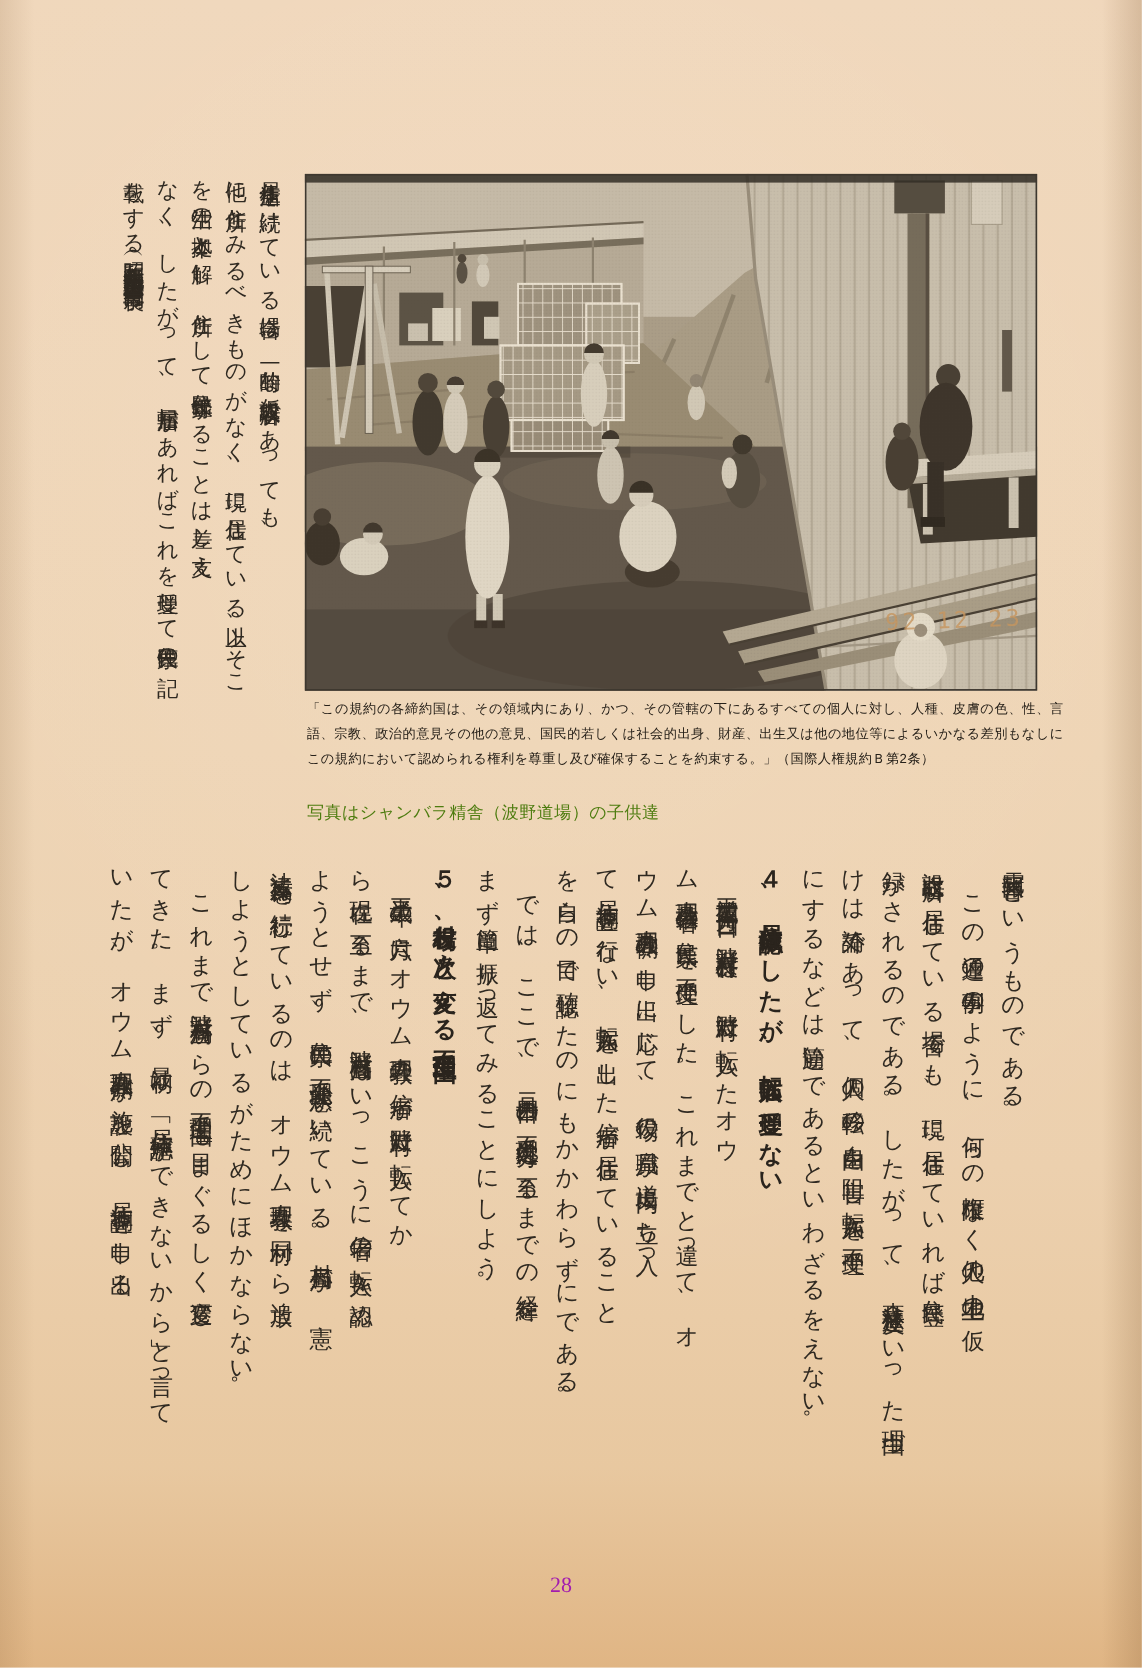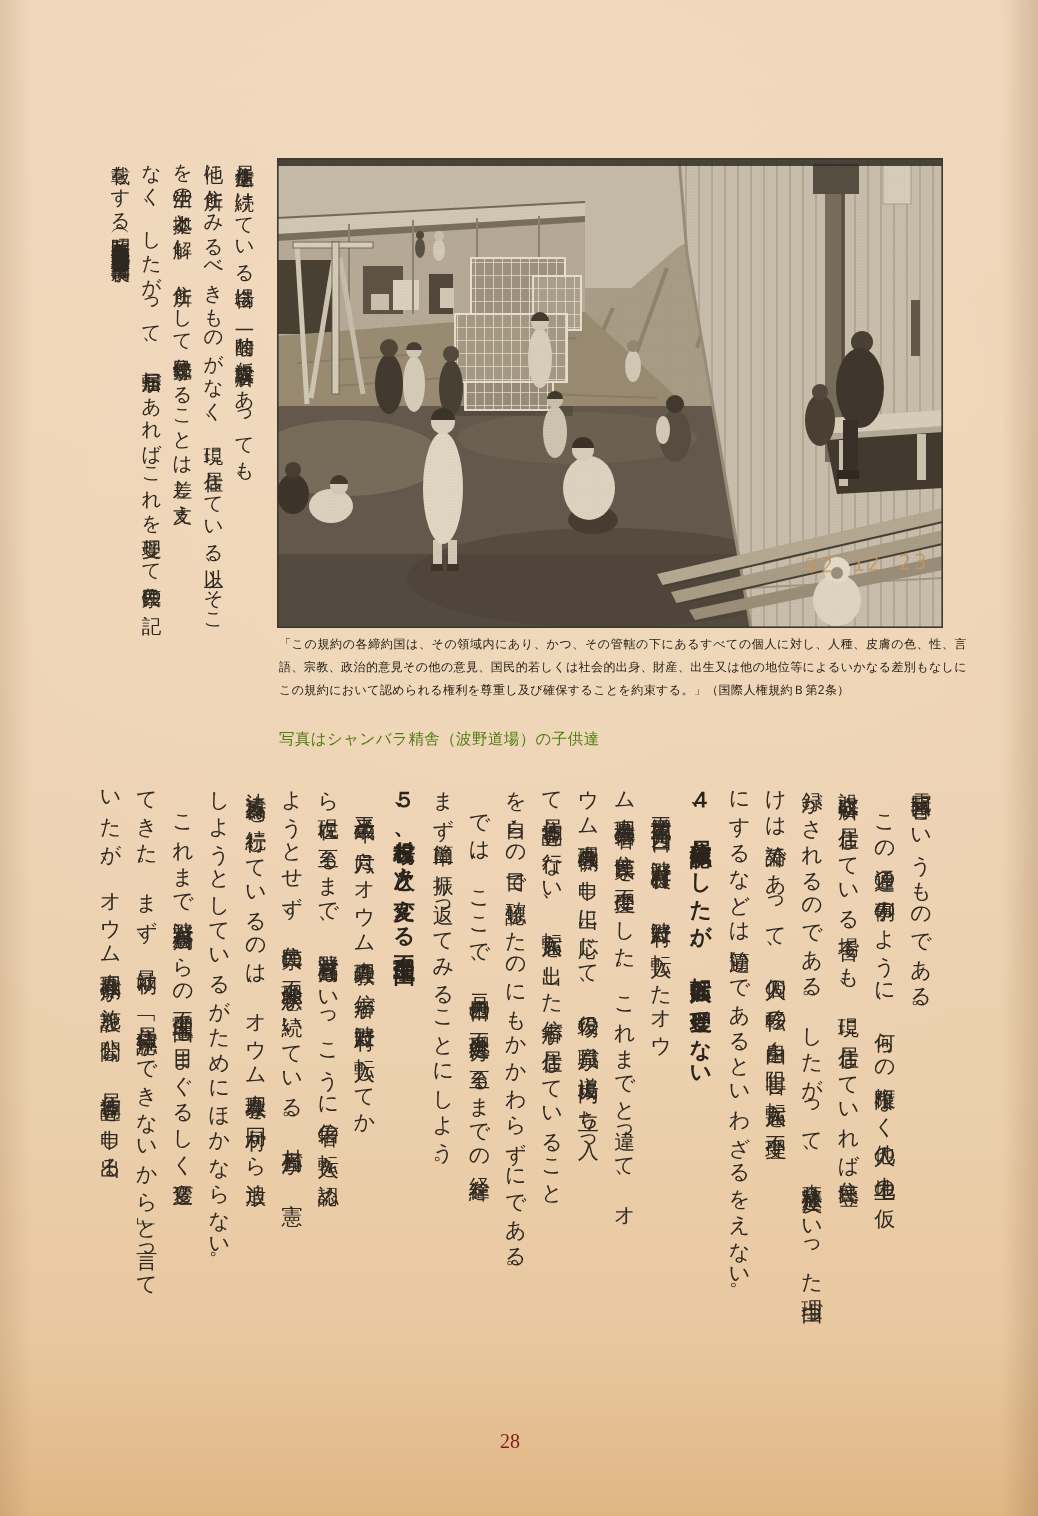--- a/index.html
+++ b/index.html
@@ -24,21 +24,21 @@
   
   .photo{position:absolute;left:277px;top:158px;width:666px;height:470px;}
   .photo svg{display:block;width:100%;height:100%;}
   
   .caption{position:absolute;left:279px;top:633px;width:688px;
     font-family:Liberation Sans, sans-serif;font-size:12px;line-height:23.2px;
     letter-spacing:.4px;color:#262019;text-align:justify;}
   .credit{position:absolute;left:279px;top:729px;width:688px;
     font-family:"Liberation Sans", sans-serif;font-size:15.5px;color:#4d7c0f;letter-spacing:.4px;}
   .page-number{position:absolute;left:440px;top:1430px;width:140px;text-align:center;
-    font-size:20px;color:#7f1d1d;}
+    font-size:20px;color:#a21caf;}
 </style>
 </head>
 <body>
 
 <div class="vblock top-block">
   <div class="col">居住生活を続けている場合は、一時的な仮設収容所であっても、</div>
   <div class="col">他に住所とみるべきものがなく、現に居住している以上、そこ</div>
   <div class="col">を生活の本拠と解し、住所として住民登録することは差し支え</div>
   <div class="col">なく、したがって、転居届があればこれを受理して住民票の記</div>
   <div class="col">載をする（昭和三六年九月二〇日民事甲第二四二一号民事局長</div>

